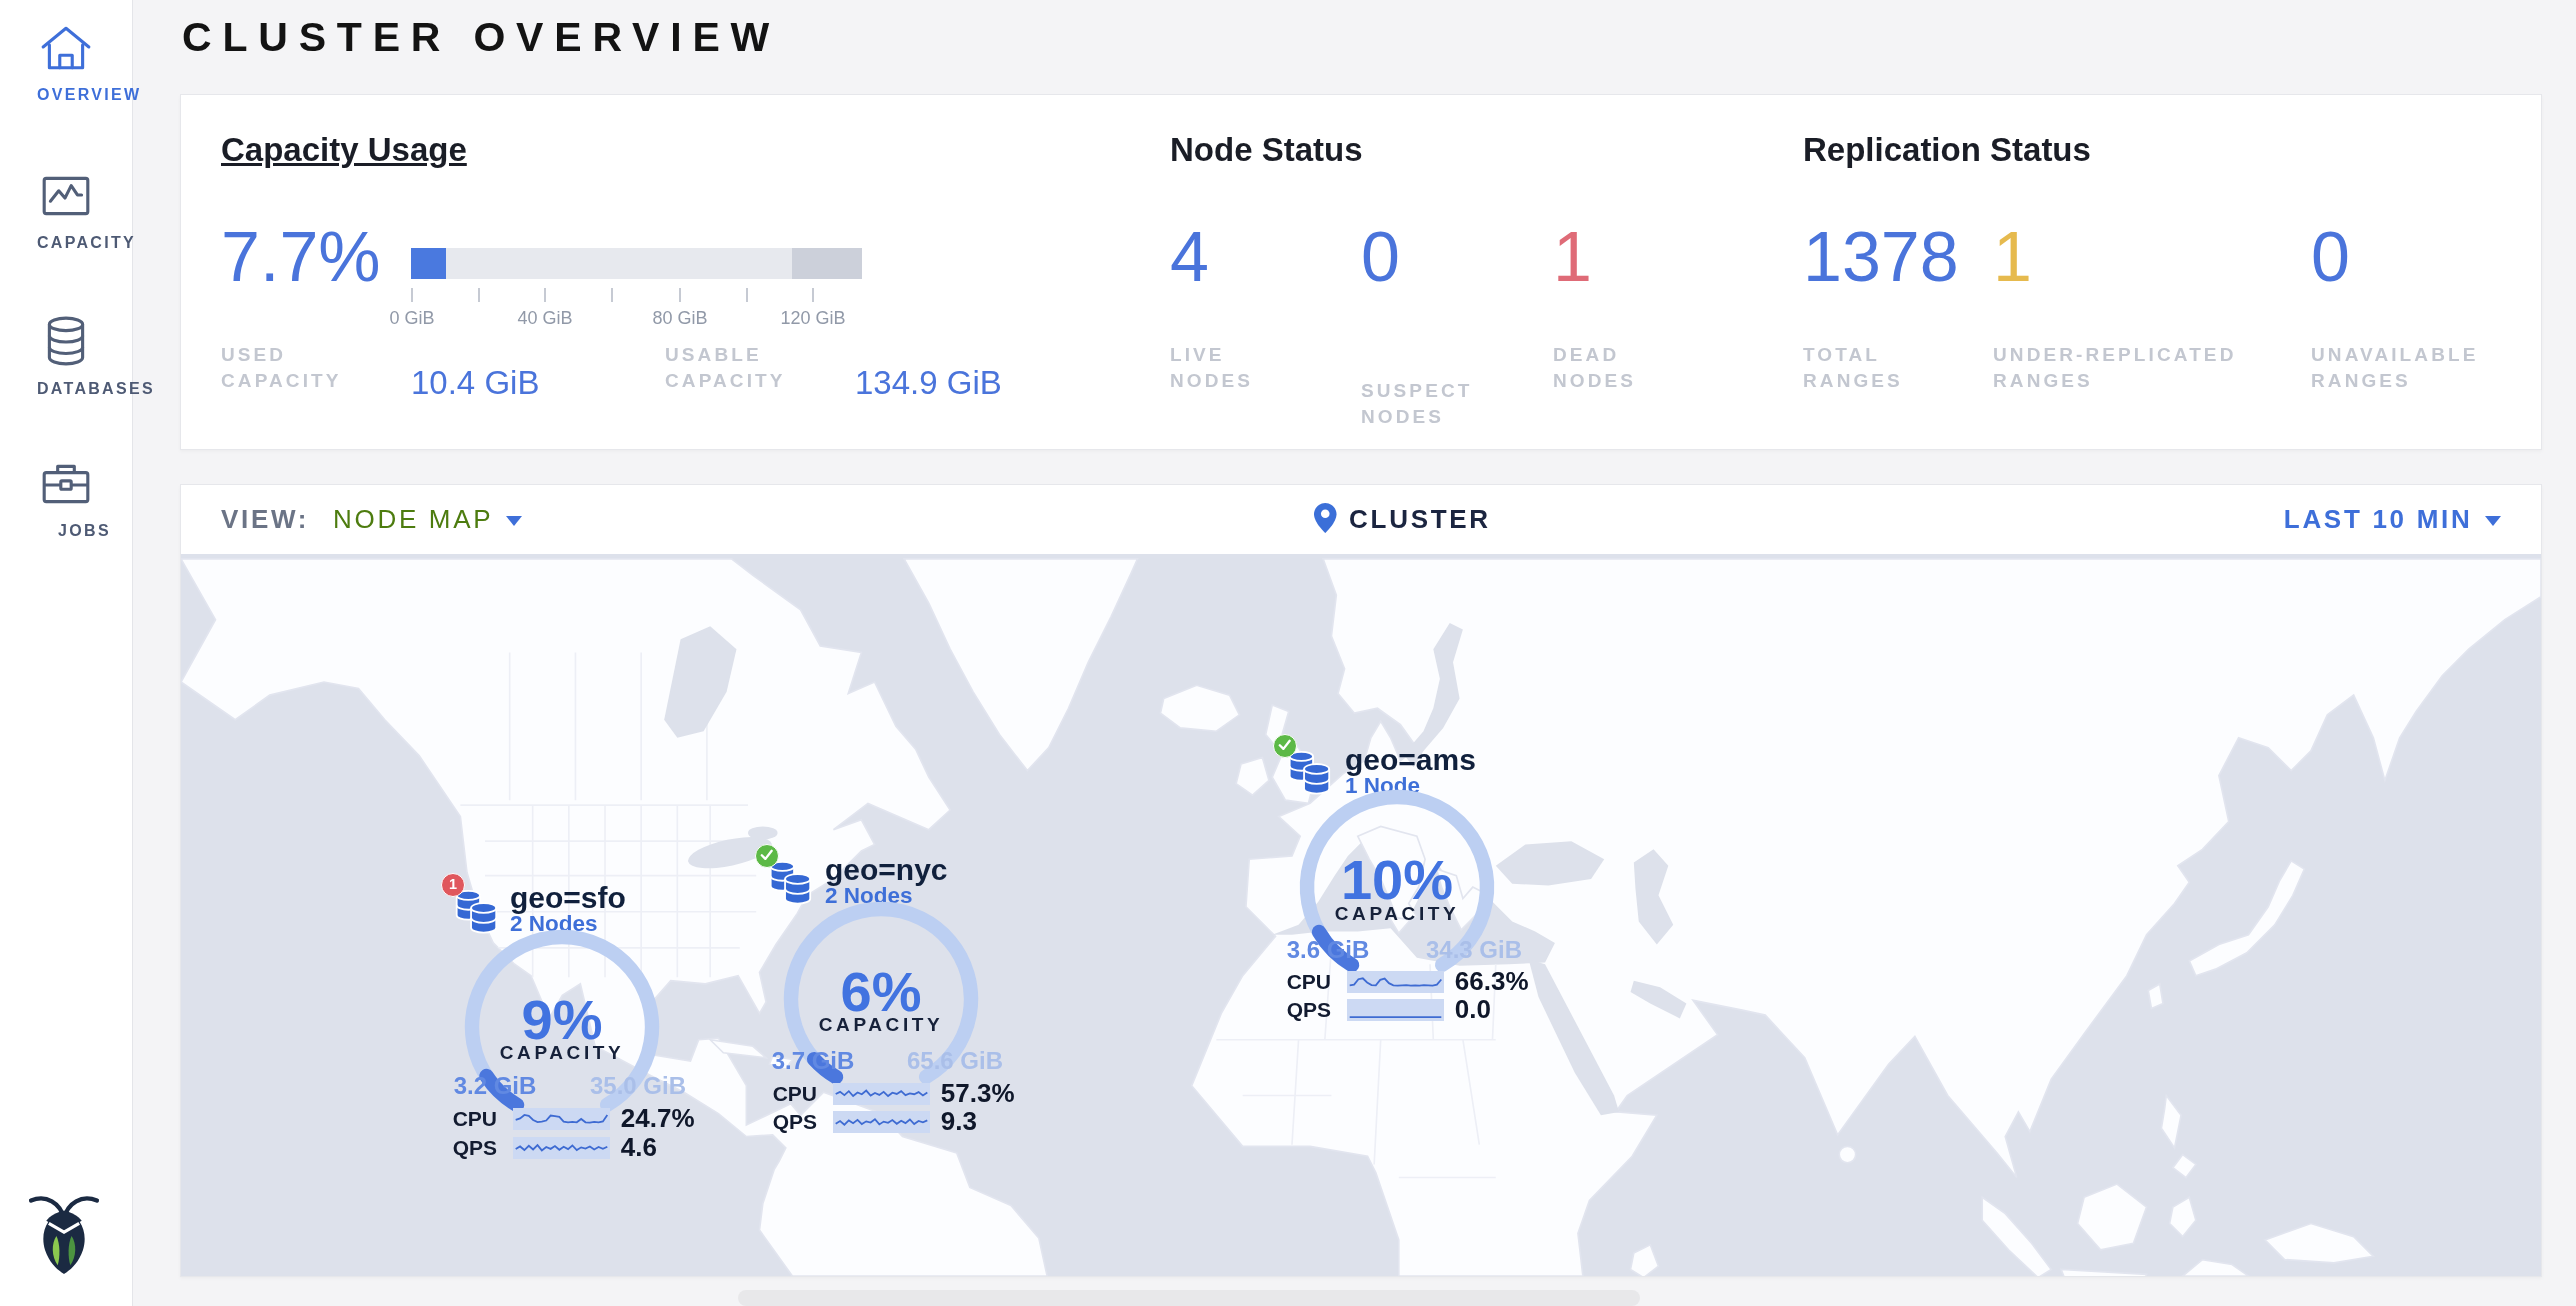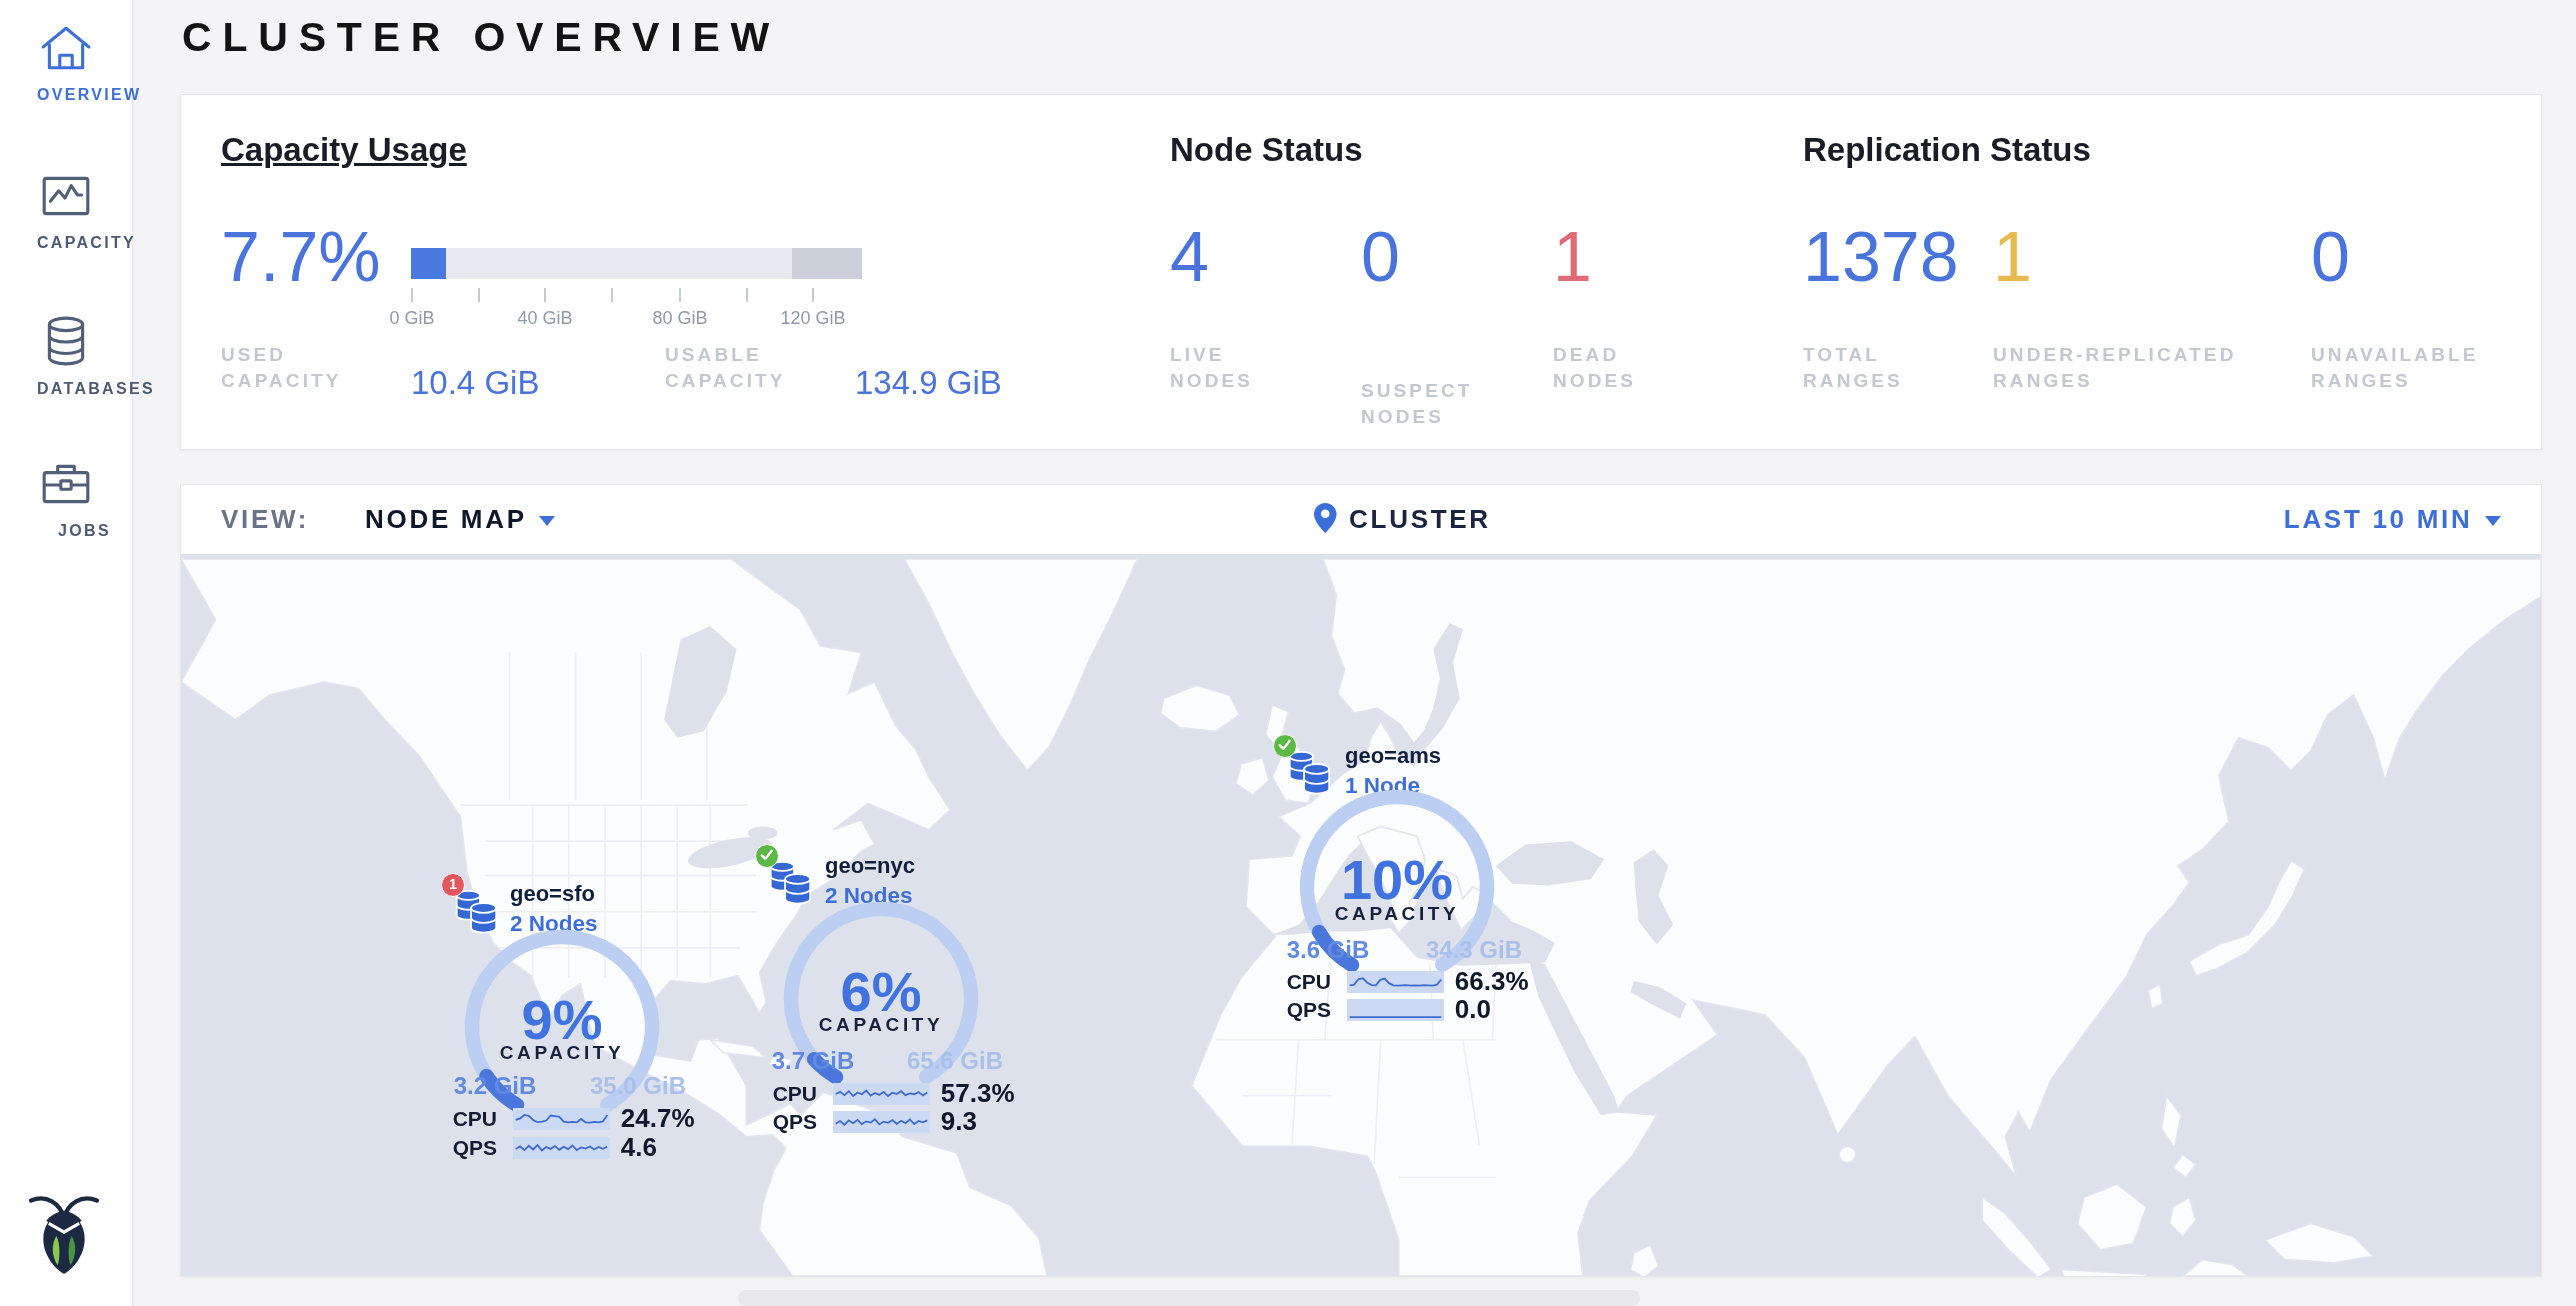--- a/index.html
+++ b/index.html
@@ -34,21 +34,21 @@
               font-size:18px;color:#9199a8;}
   
   .mapcard{left:180px;top:484px;width:2360px;height:791px;}
   .toolbar{position:absolute;left:0;top:0;width:100%;height:69px;background:#fff;}
   .tb-item{position:absolute;top:0;height:69px;display:flex;align-items:center;font-size:26px;letter-spacing:2.7px;}
   .caret{width:0;height:0;border-left:8px solid transparent;border-right:8px solid transparent;
          border-top:10px solid #3e6fd9;margin-left:12.6px;margin-top:2.7px;}
   .map{position:absolute;left:0;top:69px;width:2360px;height:722px;background:#dde1eb;overflow:hidden;}
   .map svg.world{position:absolute;left:0;top:0;}
   
-  .loc-name{position:absolute;font-size:22px;font-weight:700;color:#10203c;white-space:nowrap;}
+  .loc-name{position:absolute;font-size:30px;font-weight:700;color:#10203c;white-space:nowrap;}
   .loc-nodes{position:absolute;font-size:22.5px;font-weight:700;color:#3e6fd8;white-space:nowrap;}
   .badge{position:absolute;width:24px;height:24px;border-radius:50%;border:1.8px solid #fff;
          box-sizing:border-box;text-align:center;z-index:3;}
   .badge.err{background:#e0575d;color:#fff;font-size:14.4px;font-weight:700;line-height:21px;}
   .badge.ok{background:#5cb946;}
   .badge.ok svg{margin-top:3.6px;}
   .gauge{position:absolute;width:216px;height:216px;}
   .gauge-track{fill:none;stroke:#bccff2;stroke-width:16;stroke-linecap:round;}
   .gauge-fill{fill:none;stroke:#4b77dd;stroke-width:16;stroke-linecap:round;}
   .loc-pct{position:absolute;width:180px;text-align:center;font-size:56px;font-weight:600;color:#4173e0;}
@@ -190,21 +190,21 @@
       <span>UNDER-REPLICATED</span><br><span>RANGES</span>
     </div>
     <div class="cap-label" style="left:2130px;">
       <span>UNAVAILABLE</span><br><span>RANGES</span>
     </div>
   </div>
 
   <div class="panel mapcard">
     <div class="toolbar">
       <div class="tb-item" style="left:40px;color:#6b7486;font-weight:600;">VIEW:</div>
-      <div class="tb-item" style="left:152px;color:#0f172a;font-weight:700;cursor:pointer;margin-left:32px;">
+      <div class="tb-item" style="left:152px;color:#4d7c0f;font-weight:400;cursor:pointer;">
         <span>NODE MAP</span>
         <span class="caret"></span>
       </div>
       <div class="tb-item" style="left:1133px;">
         <span style="margin-right:12.6px;margin-top:3.6px;">
           <svg width="22.5" height="30" viewBox="0 0 24 32">
               <path d="M12,0 C5.4,0 0,5.4 0,12 c0,9 12,20 12,20 s12,-11 12,-20 C24,5.4 18.6,0 12,0 z" fill="#3b6fd8"></path>
               <circle cx="12" cy="11.5" r="4.6" fill="#fff"></circle>
             </svg>
         </span>

